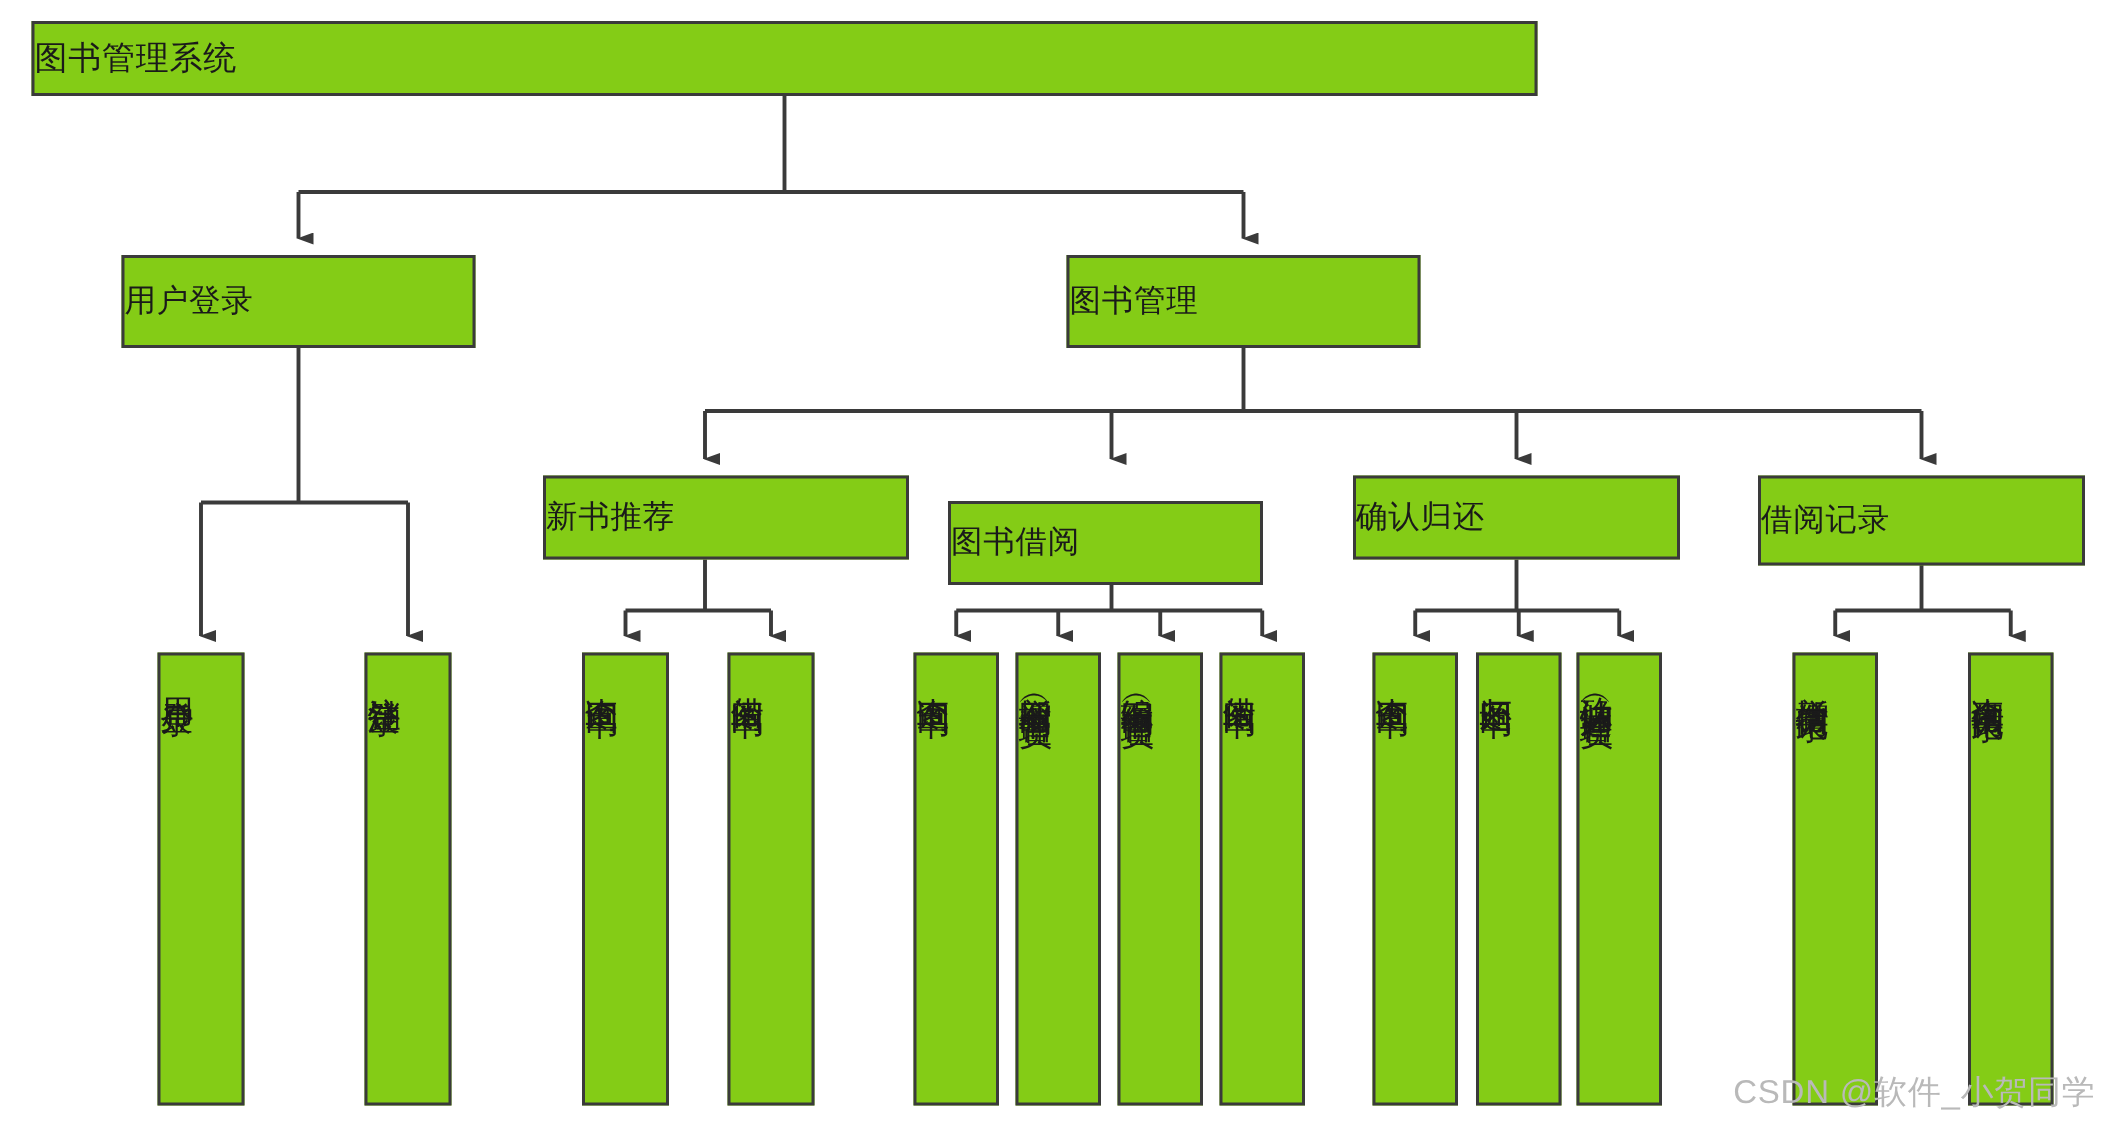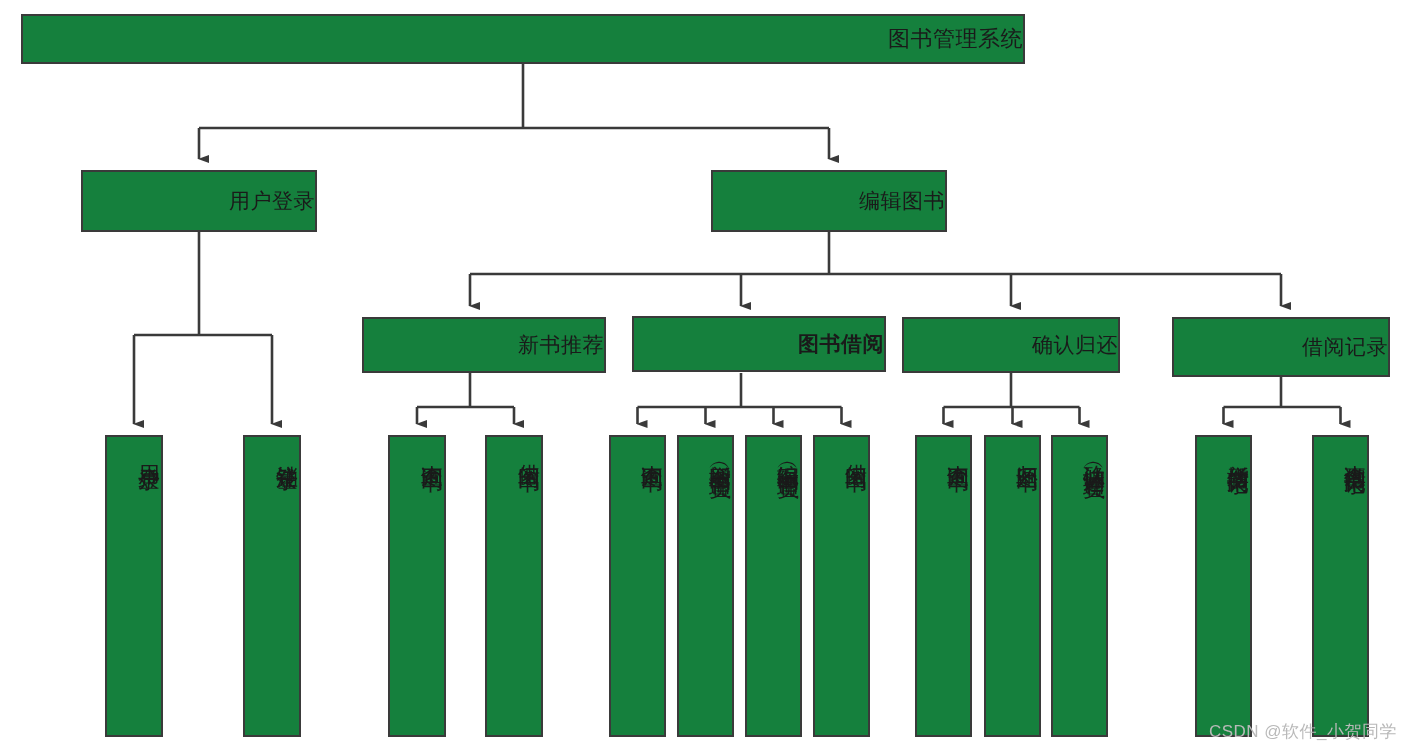--- a/index.html
+++ b/index.html
@@ -9,25 +9,25 @@
     font-family:"Liberation Sans","DejaVu Sans",sans-serif;
     overflow:hidden;
     position:relative;
   }
   #stage{position:absolute;left:0;top:0;width:1405px;height:747px;}
   #edges{position:absolute;left:0;top:0;width:1405px;height:747px;}
 
   .node{
     position:absolute;
     box-sizing:border-box;
-    background:#15803d;
+    background:#84cc16;
     border:2px solid #3a3a3a;
     display:flex;
     align-items:center;
-    justify-content:flex-end;
+    justify-content:flex-start;
     color:#1a1a1a;
     text-align:center;
   }
   .node .lbl{
     display:block;
     line-height:1.18;
     letter-spacing:0.5px;
   }
   
   .h .lbl{font-size:21px;}
@@ -39,21 +39,21 @@
     text-orientation:upright;
     font-size:22px;
     line-height:1.05;
     letter-spacing:2px;
     white-space:nowrap;
   }
   #watermark{
     position:absolute;
     right:8px;
     bottom:4px;
-    font-size:17px;
+    font-size:22px;
     color:#b9b9b9;
     white-space:nowrap;
     letter-spacing:0.5px;
   }
 </style>
 </head>
 <body>
 
 <div id="stage">
   <svg id="edges" viewBox="0 0 1405 747" xmlns="http://www.w3.org/2000/svg">
@@ -100,26 +100,26 @@
   </svg>
 
   <div id="nodes">
       <div class="node h" id="n-root" style="left: 21px; top: 14px; width: 1004px; height: 50px;">
         <span class="lbl">图书管理系统</span>
       </div>
       <div class="node h" id="n-user-login" style="left: 81px; top: 170px; width: 236px; height: 62px;">
         <span class="lbl">用户登录</span>
       </div>
       <div class="node h" id="n-book-manage" style="left: 711px; top: 170px; width: 236px; height: 62px;">
-        <span class="lbl">编辑图书</span>
+        <span class="lbl">图书管理</span>
       </div>
       <div class="node h" id="n-new-book-rec" style="left: 362px; top: 317px; width: 244px; height: 56px;">
         <span class="lbl">新书推荐</span>
       </div>
-      <div class="node h" id="n-book-borrow" style="left: 632px; top: 316px; width: 254px; height: 56px; font-weight: bold;">
+      <div class="node h" id="n-book-borrow" style="left: 632px; top: 334px; width: 210px; height: 56px;">
         <span class="lbl">图书借阅</span>
       </div>
       <div class="node h" id="n-current-borrow" style="left: 902px; top: 317px; width: 218px; height: 56px;">
         <span class="lbl">确认归还</span>
       </div>
       <div class="node h" id="n-borrow-record" style="left: 1172px; top: 317px; width: 218px; height: 60px;">
         <span class="lbl">借阅记录</span>
       </div>
       <div class="node v" id="n-leaf-user-login" style="left: 105px; top: 435px; width: 58px; height: 302px;">
         <span class="lbl">用户登录</span>

